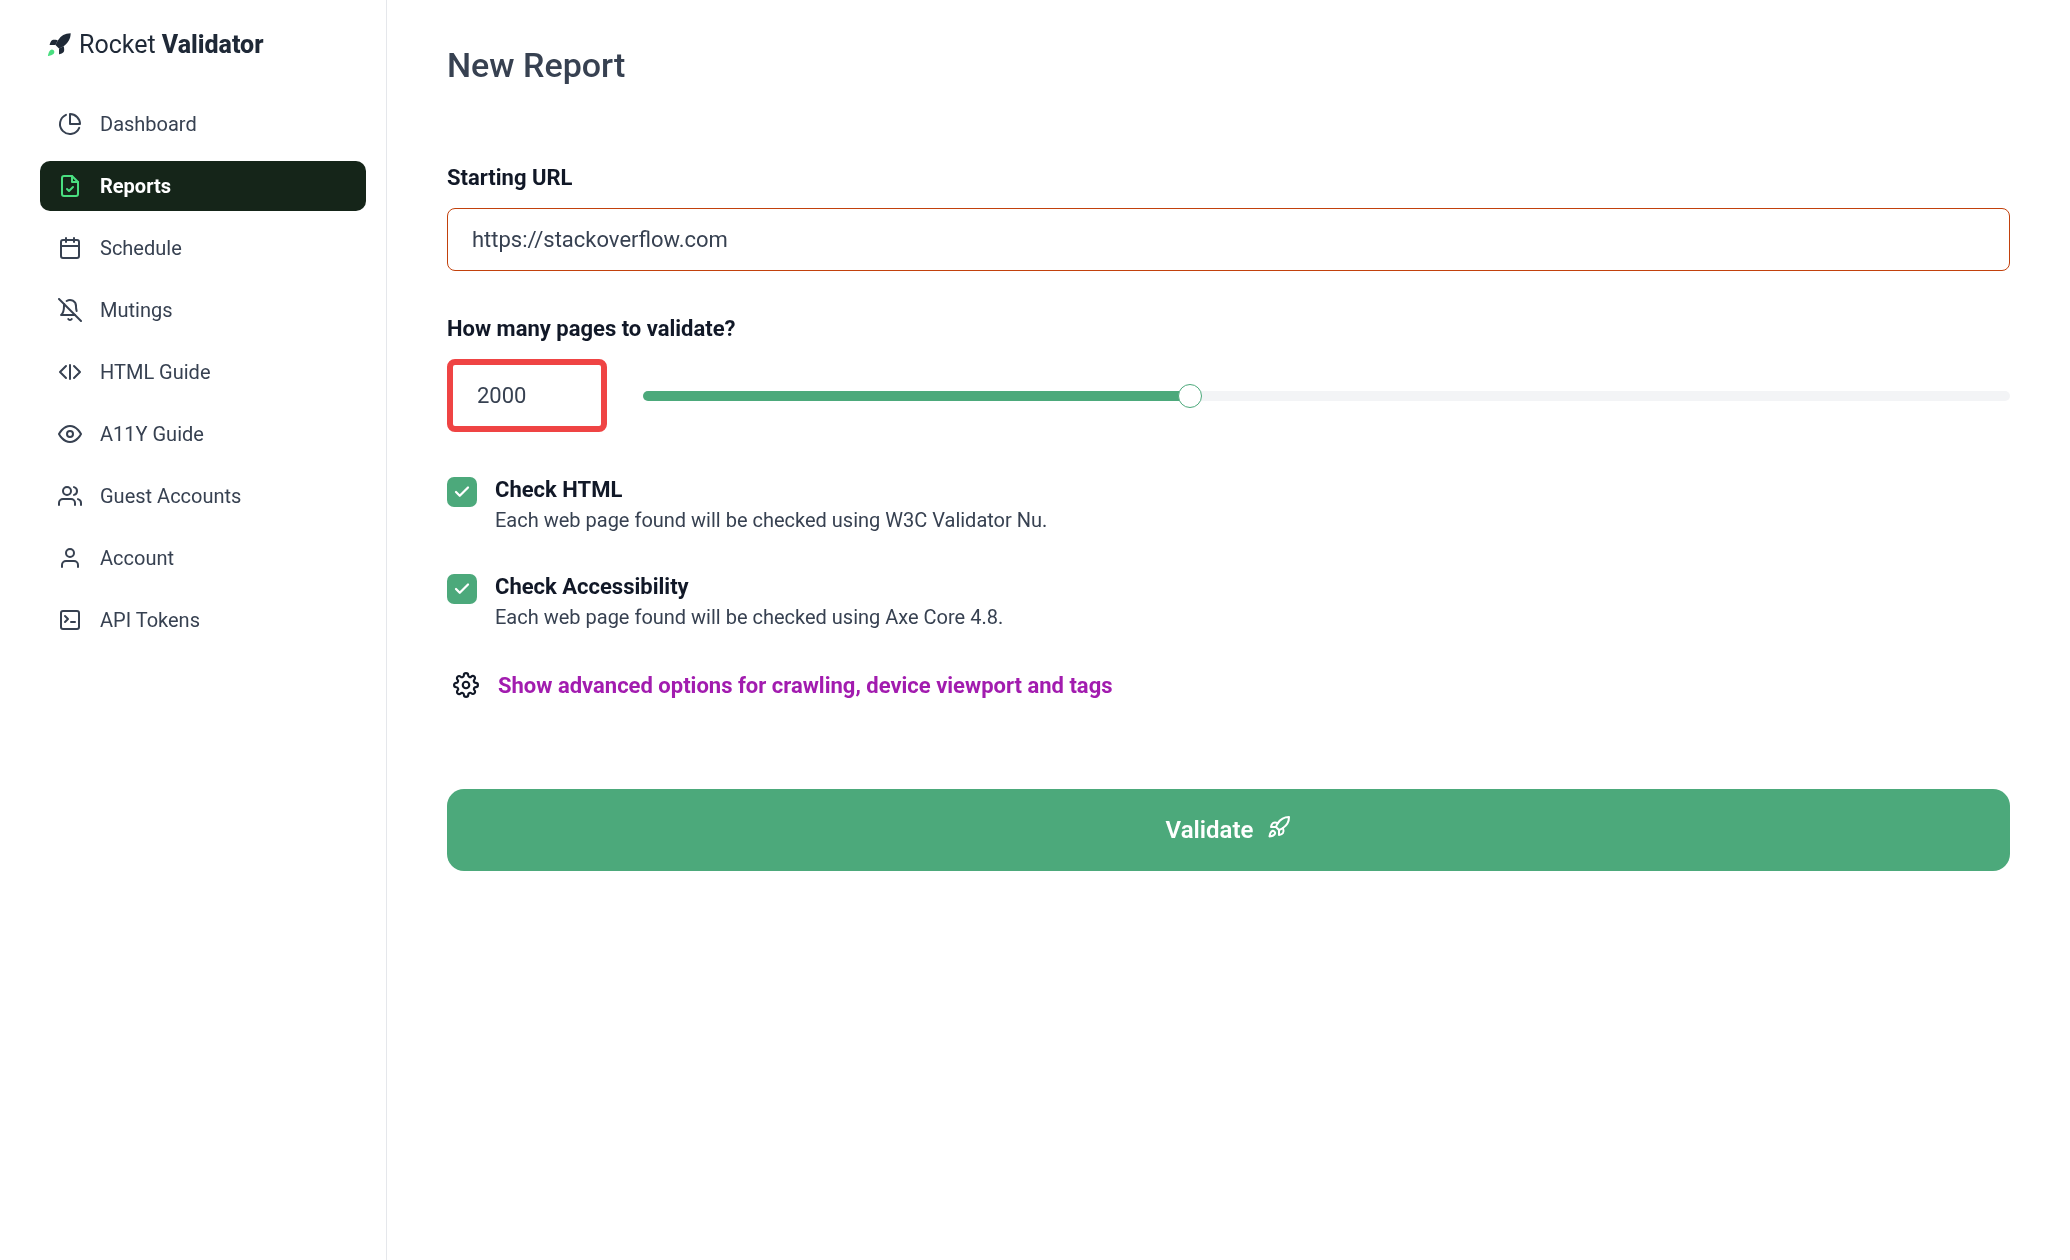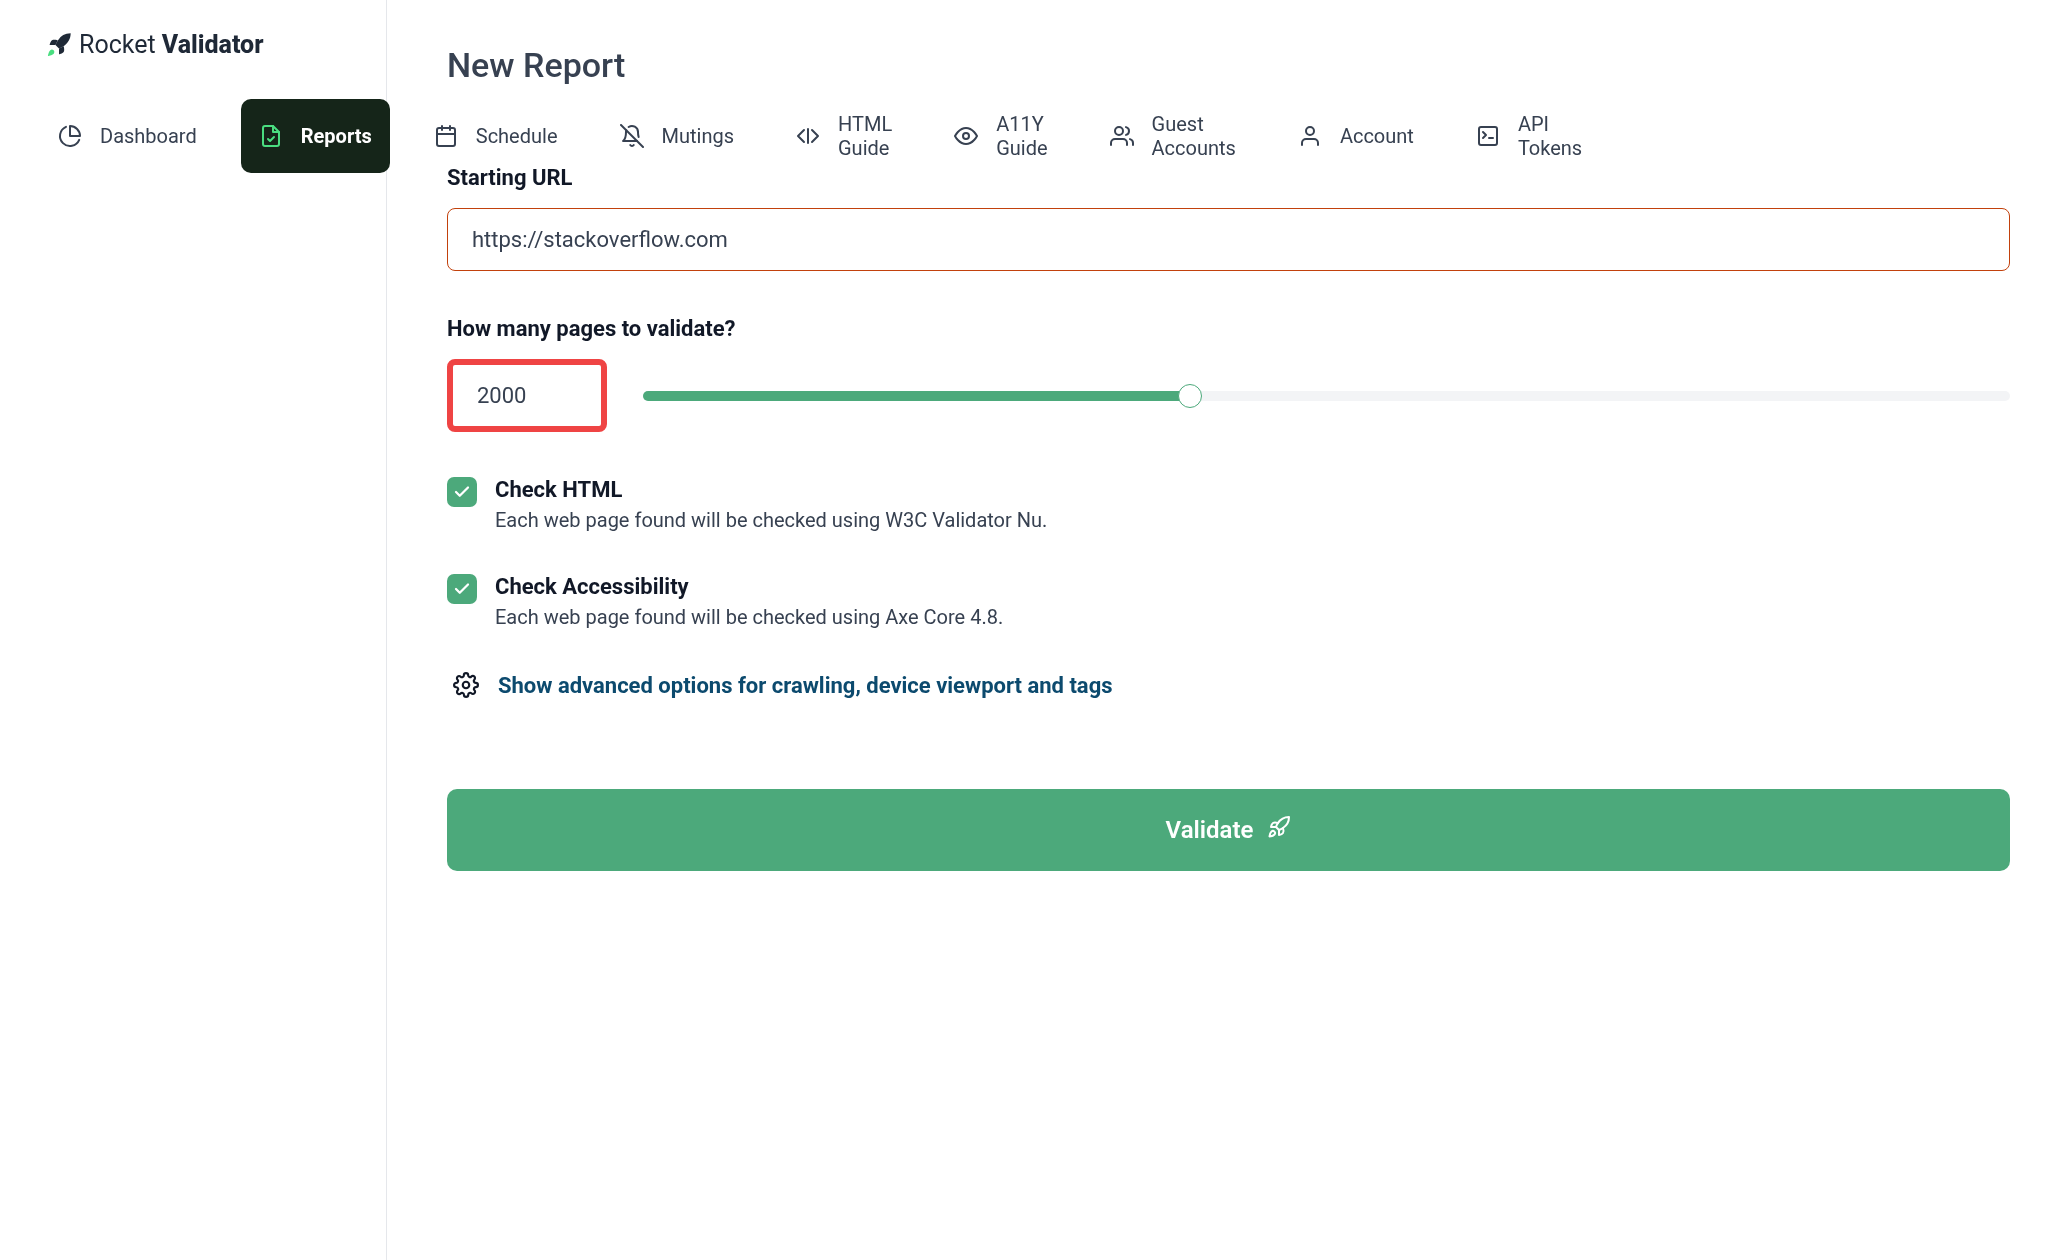--- a/index.html
+++ b/index.html
@@ -38,21 +38,22 @@
     }
     .logo-text .light {
       font-weight: 400;
     }
     .logo-text .bold {
       font-weight: 800;
     }
     .nav-list {
       list-style: none;
       display: flex;
-      gap: 26px;
+      flex-direction: column;
+      gap: 12px;
     }
     .nav-item {
       display: flex;
       align-items: center;
       gap: 18px;
       padding: 13px 18px;
       border-radius: 10px;
       cursor: pointer;
       font-size: 20px;
       color: #374151;
@@ -198,29 +199,29 @@
     .advanced-icon {
       width: 28px;
       height: 28px;
       display: flex;
       align-items: center;
       justify-content: center;
     }
     .advanced-label {
       font-size: 22px;
       font-weight: 700;
-      color: #0c4a6e;
+      color: #a21caf;
     }
     .validate-button {
       width: 100%;
       padding: 26px;
       background: #4ca97b;
       color: #fff;
       border: none;
-      border-radius: 10px;
+      border-radius: 17px;
       font-size: 24px;
       font-weight: 600;
       cursor: pointer;
       display: flex;
       align-items: center;
       justify-content: center;
       gap: 14px;
       font-family: inherit;
     }
   </style>

